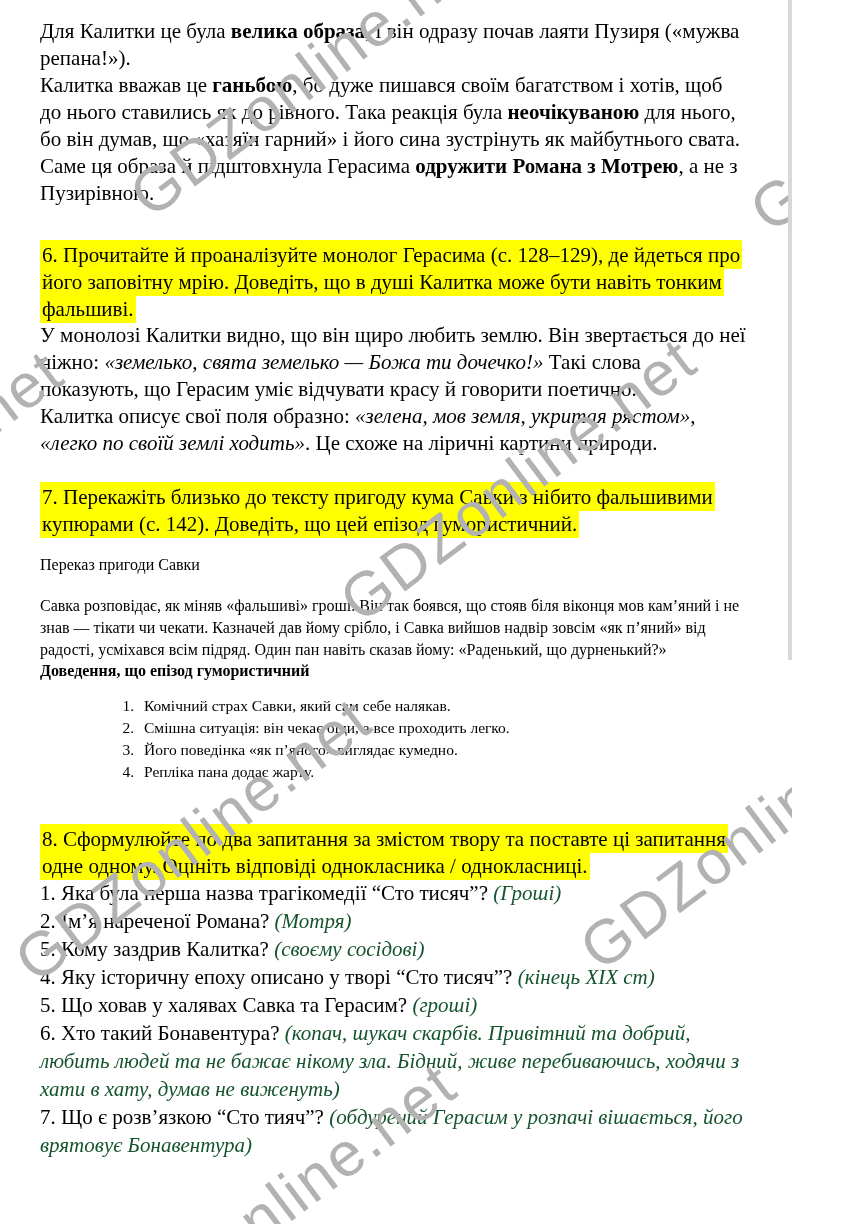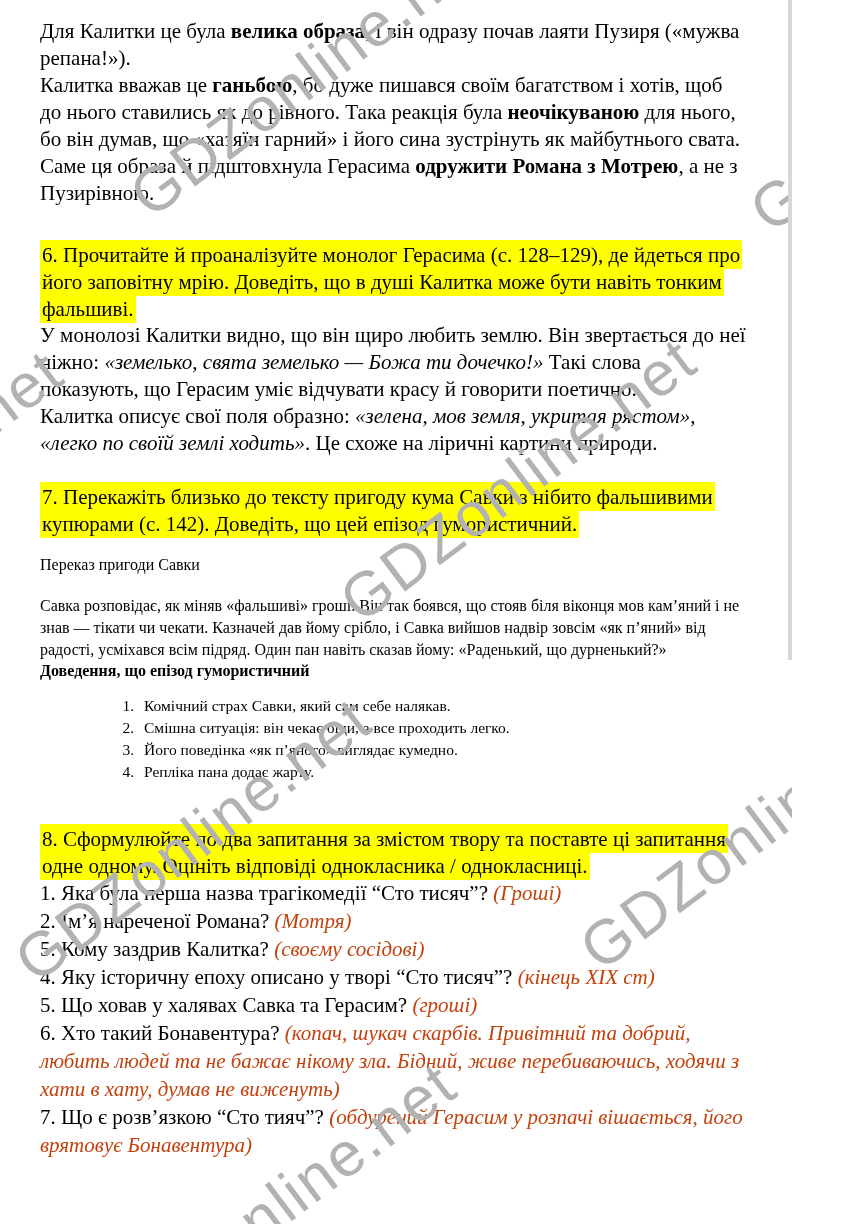--- a/index.html
+++ b/index.html
@@ -14,21 +14,21 @@
   }
   .content {
     position: absolute; left: 0; top: 0; width: 860px;
     padding: 18px 38px 0 40px; box-sizing: border-box;
     z-index: 1;
   }
   p, h3, ol { margin: 0; padding: 0; }
   .body { font-size: 21px; line-height: 27px; color: #000; }
   .b { font-weight: bold; }
   .i { font-style: italic; }
-  .c-blue { color: #c2410c; }
+  .c-blue { color: #14532d; }
   .hl span {
     background: #ffff00;
     padding: 2.5px 2px 3px 2px;
     box-decoration-break: clone;
     -webkit-box-decoration-break: clone;
   }
   .task6 { margin-top: 34px; }
   .task7 { margin-top: 26px; }
   .retell-h { margin-top: 18px; font-size: 16px; line-height: 20px; font-weight: normal; }
   .small { margin-top: 20px; font-size: 16px; line-height: 22px; }

